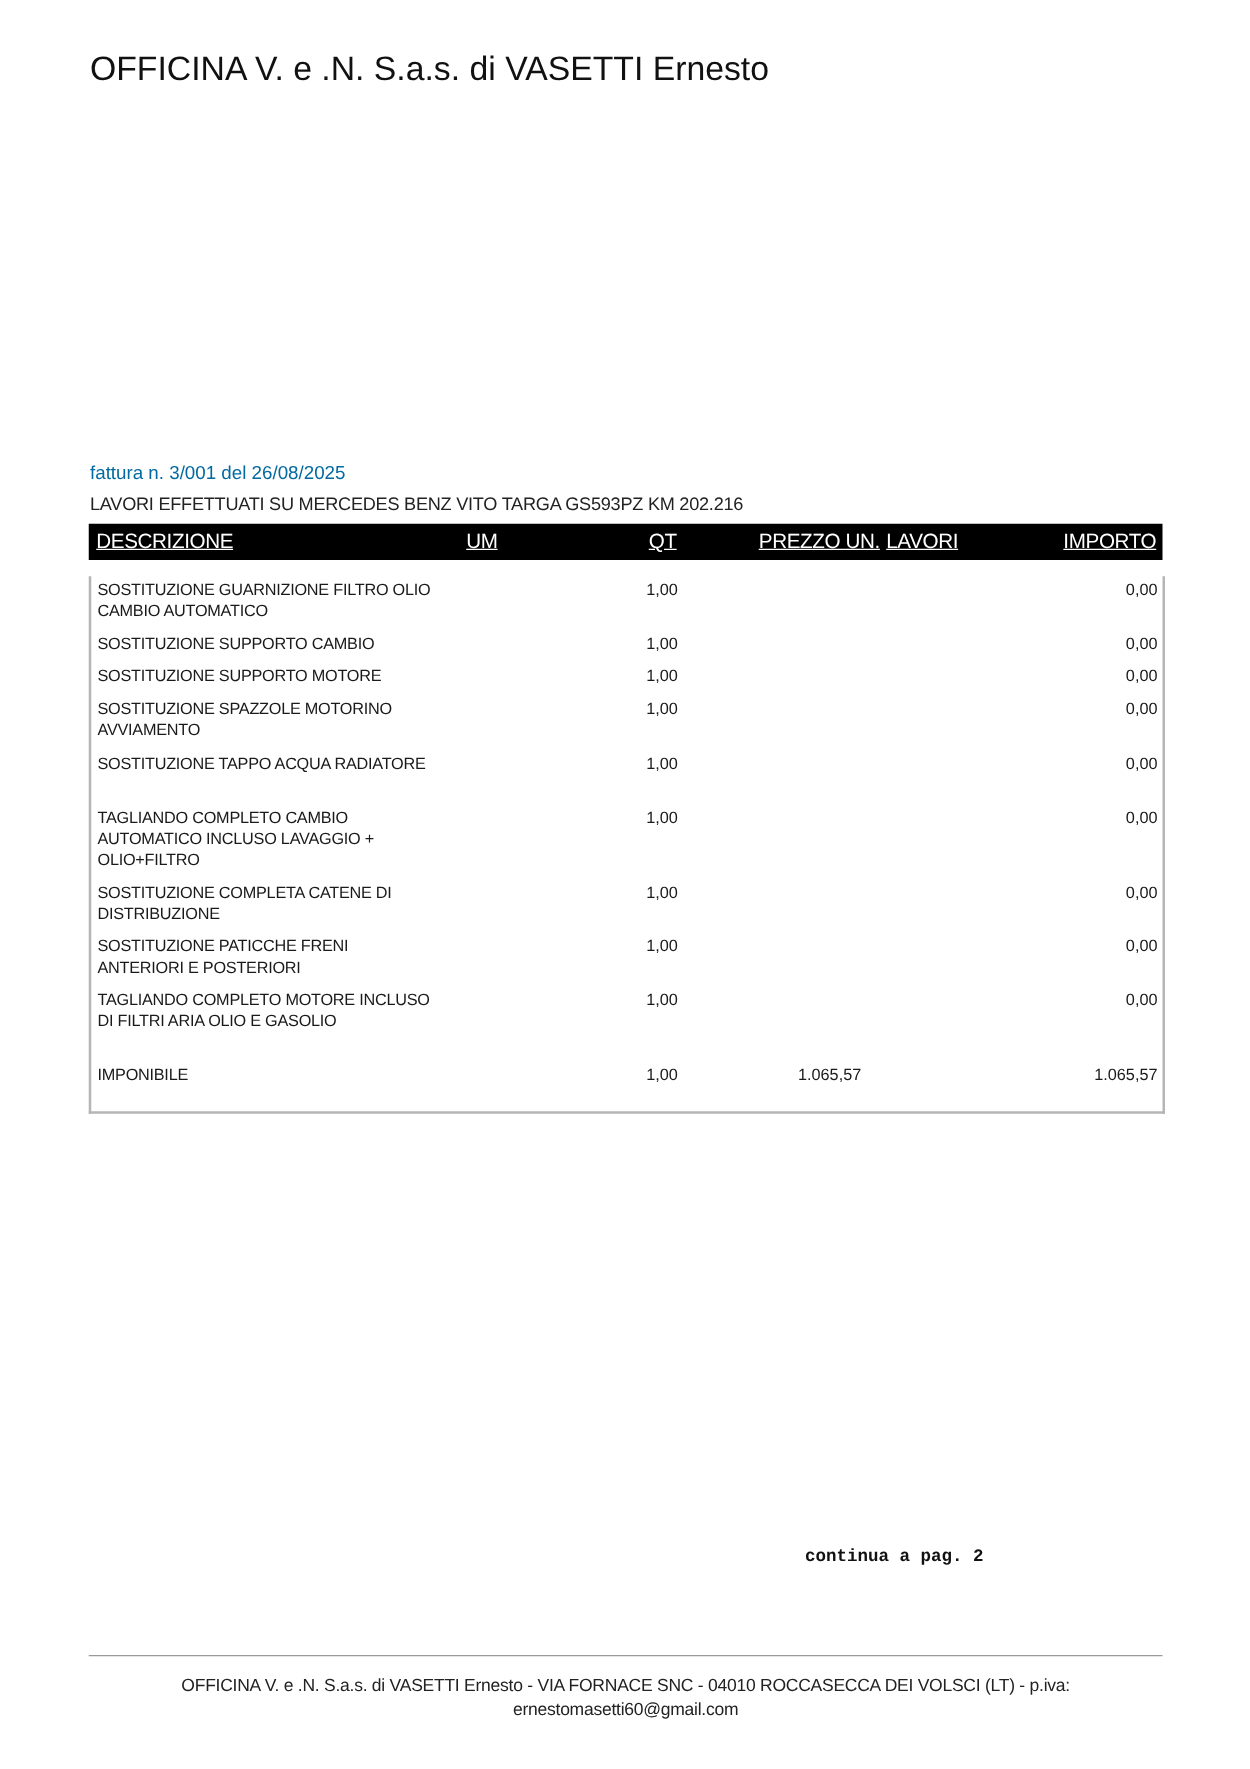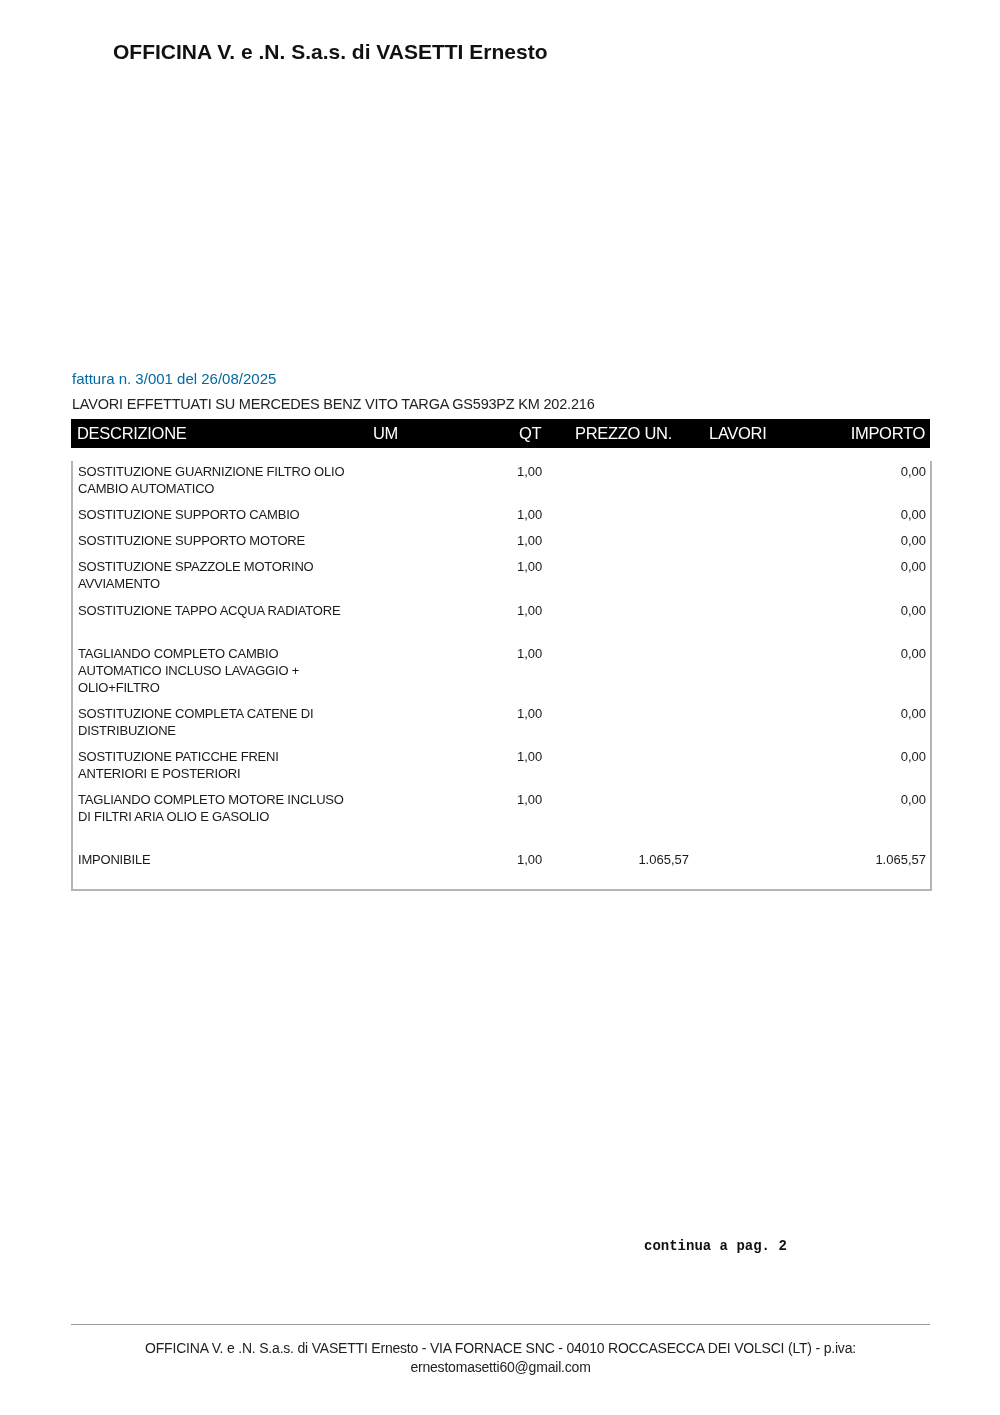--- a/index.html
+++ b/index.html
@@ -2,38 +2,38 @@
 <html><head>
 <meta charset="utf-8">
 <style>
   html, body { margin: 0; padding: 0; background: #ffffff; }
   body {
     width: 1000px; height: 1415px; position: relative; overflow: hidden;
     font-family: "Liberation Sans", "DejaVu Sans", sans-serif; color: #1a1a1a;
   }
   .company-title {
     position: absolute; left: 72px; top: 40px;
-    font-size: 21px; font-weight: bold; color: #111; margin-left: 41px;
+    font-size: 27px; font-weight: normal; color: #111;
   }
   .invoice-number {
     position: absolute; left: 72px; top: 370px; font-size: 15px; color: #0369a1;
   }
   .work-subject {
     position: absolute; left: 72px; top: 396px; font-size: 14.5px; color: #222;
     letter-spacing: -0.2px;
   }
   .table-header {
     position: absolute; left: 71px; top: 419px; width: 859px; height: 29px;
     background: #000; color: #fff; font-size: 16.5px;
   }
-  .table-header span { position: absolute; top: 5px; letter-spacing: -0.3px; }
+  .table-header span { position: absolute; top: 5px; letter-spacing: -0.3px; text-decoration: underline; }
   .th-desc { left: 6px; }
   .th-um { left: 302px; }
   .th-qt { left: 448px; text-align: center; }
-  .th-prezzo { left: 504px; text-align: center; }
+  .th-prezzo { left: 536px; text-align: center; }
   .th-sconto { left: 638px; }
   .th-importo { right: 5px; }
 
   .table-body {
     position: absolute; left: 71px; top: 461px; width: 857px; height: 428px;
     border-left: 2px solid #b5b5b5; border-right: 2px solid #b5b5b5;
     border-bottom: 2px solid #b5b5b5;
   }
   .row { position: absolute; left: 0; width: 857px; font-size: 13px; line-height: 17px; color: #1a1a1a; }
   .row .desc { position: absolute; left: 5px; width: 270px; letter-spacing: -0.2px; }

